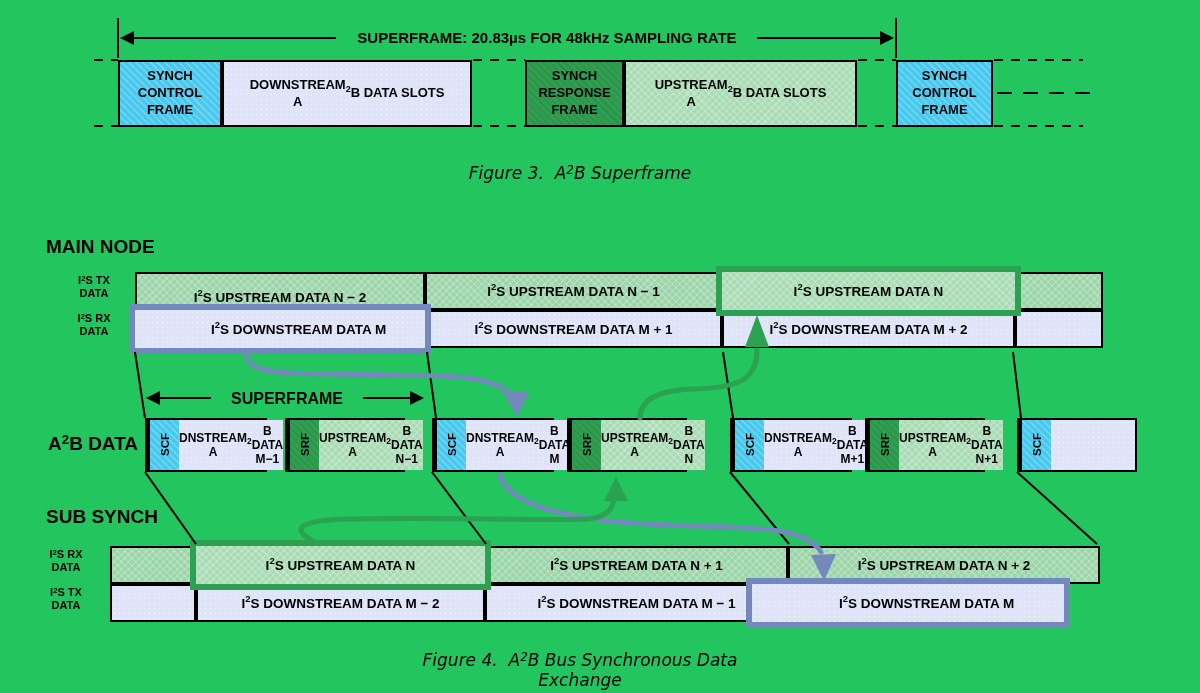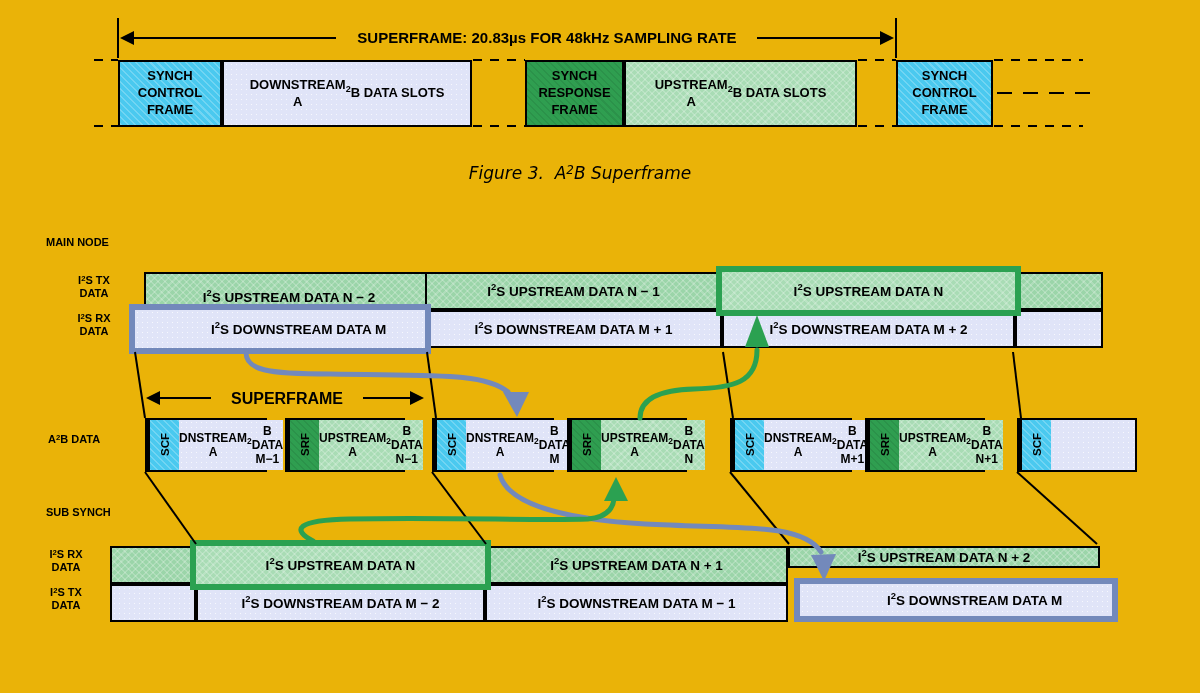--- a/index.html
+++ b/index.html
@@ -1,16 +1,16 @@
 <!DOCTYPE html>
 <html style="--scf-cyan: #4ac9ef; --srf-green: #2f9e50; --upstream-green: #a9dcb5; --row-green: #9bd5a9; --row-lavender: #e0e4f8; --highlight-green: #2ba151; --highlight-blue: #7389bb; --arrow-green: #2ba151; --arrow-blue: #7389bb;"><head>
 <meta charset="utf-8">
 <style>
   html,body{margin:0;padding:0;background:#fff;}
-  #canvas{position:relative;width:1200px;height:693px;background:#eab308;
+  #canvas{position:relative;width:1200px;height:693px;background:#22c55e;
           font-family:"Liberation Sans",sans-serif;color:#000;overflow:hidden;}
   .abs{position:absolute;box-sizing:border-box;}
   sup{font-size:70%;line-height:0;vertical-align:baseline;position:relative;top:-0.45em;}
 
   
   .bg-cyan{background-color:var(--scf-cyan,#4ac9ef);
     background-image:repeating-linear-gradient(45deg,rgba(255,255,255,.22) 0 1.5px,transparent 1.5px 5px);}
   .bg-dkgreen{background-color:var(--srf-green,#2f9e50);
     background-image:repeating-linear-gradient(45deg,rgba(0,0,0,.08) 0 1.5px,transparent 1.5px 5px);}
   .bg-upgreen{background-color:var(--upstream-green,#a9dcb5);
@@ -35,21 +35,21 @@
 
   
   .grp{top:418px;height:54px;display:flex;border:2px solid #000;z-index:2;}
   .grp .tag{width:29px;border-right:3px solid #000;display:flex;align-items:center;justify-content:center;
             font-weight:bold;font-size:11.5px;writing-mode:vertical-rl;transform:rotate(180deg);}
   .grp .gbody{flex:1;display:flex;align-items:center;justify-content:center;font-weight:bold;
               font-size:12px;line-height:1.18;white-space:pre-line;text-align:center;}
 
   
   .rowlab{width:72px;text-align:center;font-weight:bold;font-size:11px;line-height:1.18;white-space:pre-line;}
-  .nodelab{font-weight:bold;font-size:11px;}
+  .nodelab{font-weight:bold;font-size:19px;}
   .sflab3{width:416px;text-align:center;font-weight:bold;font-size:15px;}
   .sflab4{width:150px;text-align:center;font-weight:bold;font-size:16px;}
   .cap{width:400px;text-align:center;font-style:italic;font-family:"DejaVu Sans",sans-serif;
        font-size:17px;white-space:pre-wrap;}
 
   
   #overlay{position:absolute;left:0;top:0;z-index:4;pointer-events:none;}
   .ln{stroke:#000;stroke-width:2;fill:none;}
   .dash{stroke:#000;stroke-width:2;stroke-dasharray:9 8;fill:none;}
   .dashmid{stroke:#000;stroke-width:2;stroke-dasharray:15 11;fill:none;}
@@ -81,21 +81,21 @@
 FRAME</div>
 
   <div class="abs cap" style="left:380px;top:163px;text-align:center;">Figure 3.  A<sup>2</sup>B Superframe</div>
 
   <div class="abs nodelab" style="left:46px;top:236px;">MAIN NODE</div>
   <div class="abs rowlab" style="left:58px;top:274px;">I<sup>2</sup>S TX
 DATA</div>
   <div class="abs rowlab" style="left:58px;top:312px;">I<sup>2</sup>S RX
 DATA</div>
 
-  <div class="abs seg bg-rowgreen" style="left:144px;top:272px;width:290px;height:50px;">I<sup>2</sup>S UPSTREAM DATA N − 2</div>
+  <div class="abs seg bg-rowgreen" style="left:135px;top:272px;width:290px;height:50px;">I<sup>2</sup>S UPSTREAM DATA N − 2</div>
   <div class="abs seg bg-rowgreen" style="left:425px;top:272px;width:297px;height:38px;">I<sup>2</sup>S UPSTREAM DATA N − 1</div>
   <div class="abs seg bg-upgreen hl hl-green" style="left:716px;top:266px;width:305px;height:50px;">I<sup>2</sup>S UPSTREAM DATA N</div>
   <div class="abs seg bg-rowgreen" style="left:1015px;top:272px;width:88px;height:38px;"></div>
 
   <div class="abs seg bg-lav hl hl-blue" style="left:129px;top:304px;width:302px;height:50px;">I<sup>2</sup>S DOWNSTREAM DATA M</div>
   <div class="abs seg bg-lav" style="left:425px;top:310px;width:297px;height:38px;">I<sup>2</sup>S DOWNSTREAM DATA M + 1</div>
   <div class="abs seg bg-lav" style="left:722px;top:310px;width:293px;height:38px;">I<sup>2</sup>S DOWNSTREAM DATA M + 2</div>
   <div class="abs seg bg-lav" style="left:1015px;top:310px;width:88px;height:38px;"></div>
 
   <div class="abs nodelab" style="left:48px;top:433px;">A<sup>2</sup>B DATA</div>
@@ -144,27 +144,28 @@
 
   <div class="abs nodelab" style="left:46px;top:506px;">SUB SYNCH</div>
   <div class="abs rowlab" style="left:30px;top:548px;">I<sup>2</sup>S RX
 DATA</div>
   <div class="abs rowlab" style="left:30px;top:586px;">I<sup>2</sup>S TX
 DATA</div>
 
   <div class="abs seg bg-rowgreen" style="left:110px;top:546px;width:86px;height:38px;"></div>
   <div class="abs seg bg-upgreen hl hl-green" style="left:190px;top:540px;width:301px;height:50px;">I<sup>2</sup>S UPSTREAM DATA N</div>
   <div class="abs seg bg-rowgreen" style="left:485px;top:546px;width:303px;height:38px;">I<sup>2</sup>S UPSTREAM DATA N + 1</div>
-  <div class="abs seg bg-rowgreen" style="left:788px;top:546px;width:312px;height:22px;">I<sup>2</sup>S UPSTREAM DATA N + 2</div>
+  <div class="abs seg bg-rowgreen" style="left:788px;top:546px;width:312px;height:38px;">I<sup>2</sup>S UPSTREAM DATA N + 2</div>
 
   <div class="abs seg bg-lav" style="left:110px;top:584px;width:86px;height:38px;"></div>
   <div class="abs seg bg-lav" style="left:196px;top:584px;width:289px;height:38px;text-align:center;">I<sup>2</sup>S DOWNSTREAM DATA M − 2</div>
   <div class="abs seg bg-lav" style="left:485px;top:584px;width:303px;height:38px;">I<sup>2</sup>S DOWNSTREAM DATA M − 1</div>
-  <div class="abs seg bg-lav hl hl-blue" style="left:794px;top:578px;width:324px;height:44px;">I<sup>2</sup>S DOWNSTREAM DATA M</div>
-
+  <div class="abs seg bg-lav hl hl-blue" style="left:746px;top:578px;width:324px;height:50px;">I<sup>2</sup>S DOWNSTREAM DATA M</div>
+
+  <div class="abs cap" style="left:380px;top:650px;">Figure 4.  A<sup>2</sup>B Bus Synchronous Data Exchange</div>
 
   <svg id="overlay" width="1200" height="693" viewBox="0 0 1200 693">
 
     <line class="ln" x1="118" y1="18" x2="118" y2="58"></line>
     <line class="ln" x1="896" y1="18" x2="896" y2="58"></line>
     <line class="ln" x1="133" y1="38" x2="336" y2="38"></line>
     <line class="ln" x1="757" y1="38" x2="881" y2="38"></line>
     <polygon class="headk" points="120,38 134,31 134,45"></polygon>
     <polygon class="headk" points="894,38 880,31 880,45"></polygon>
 

